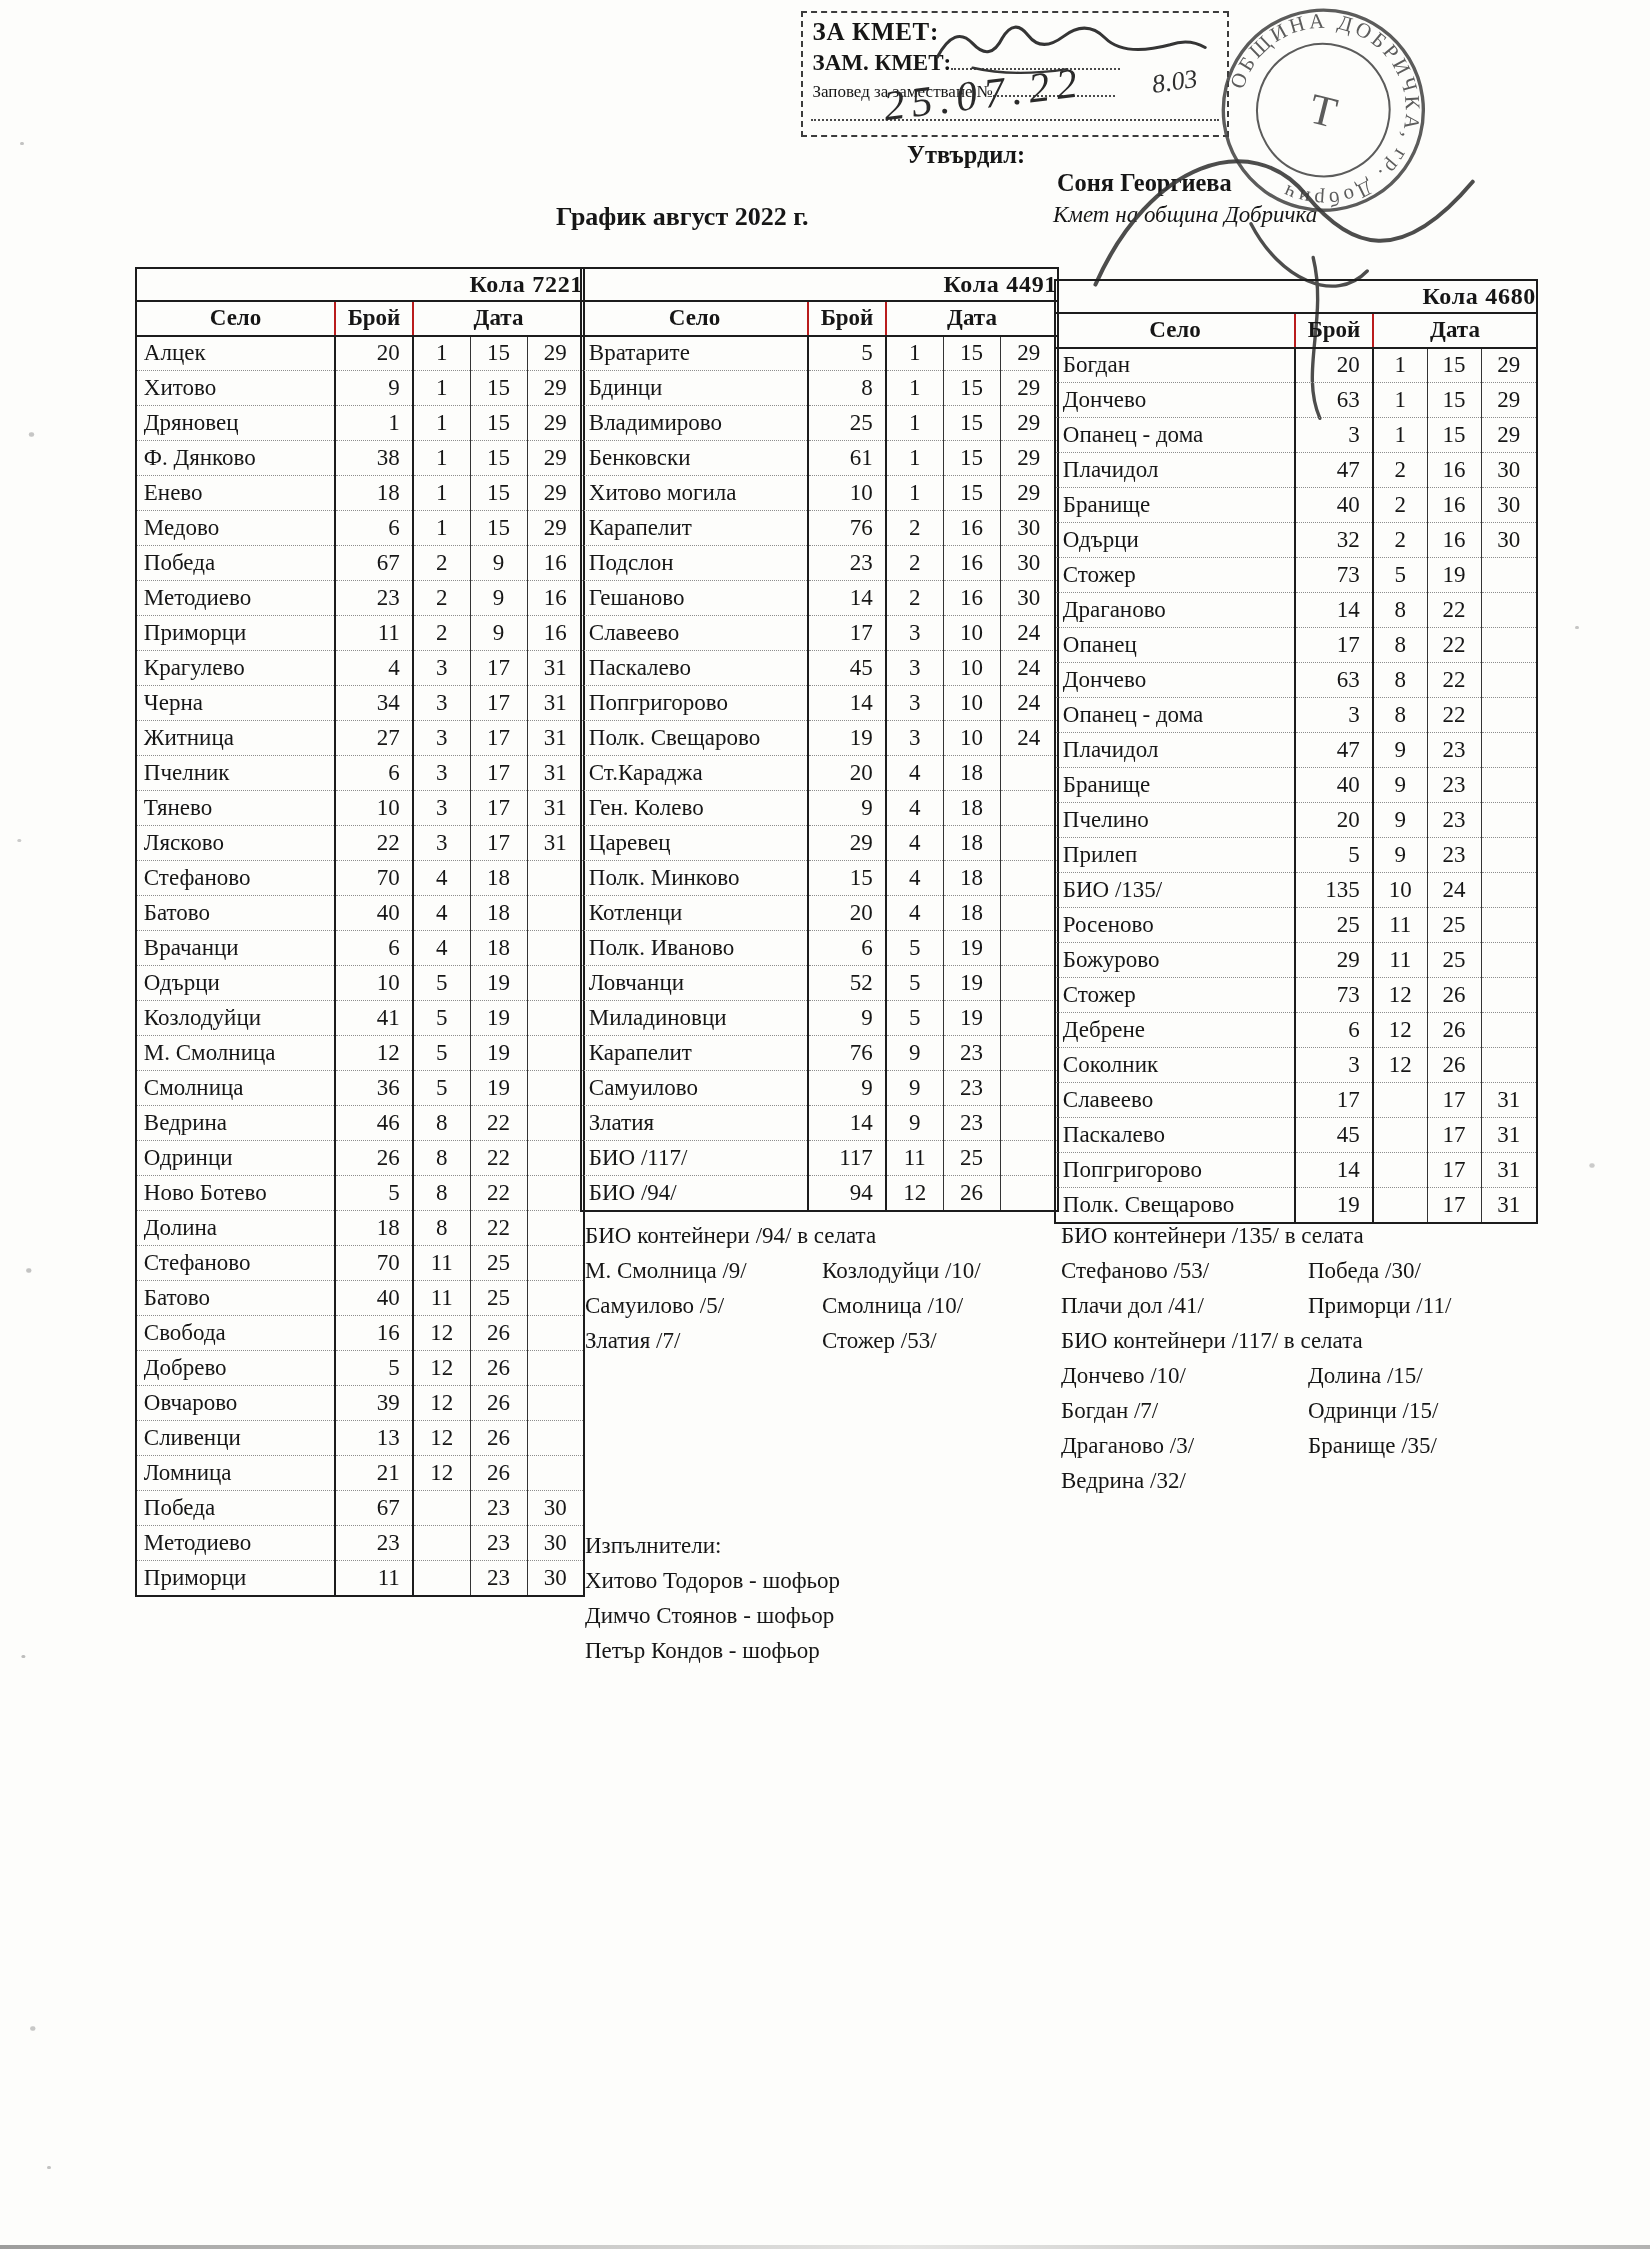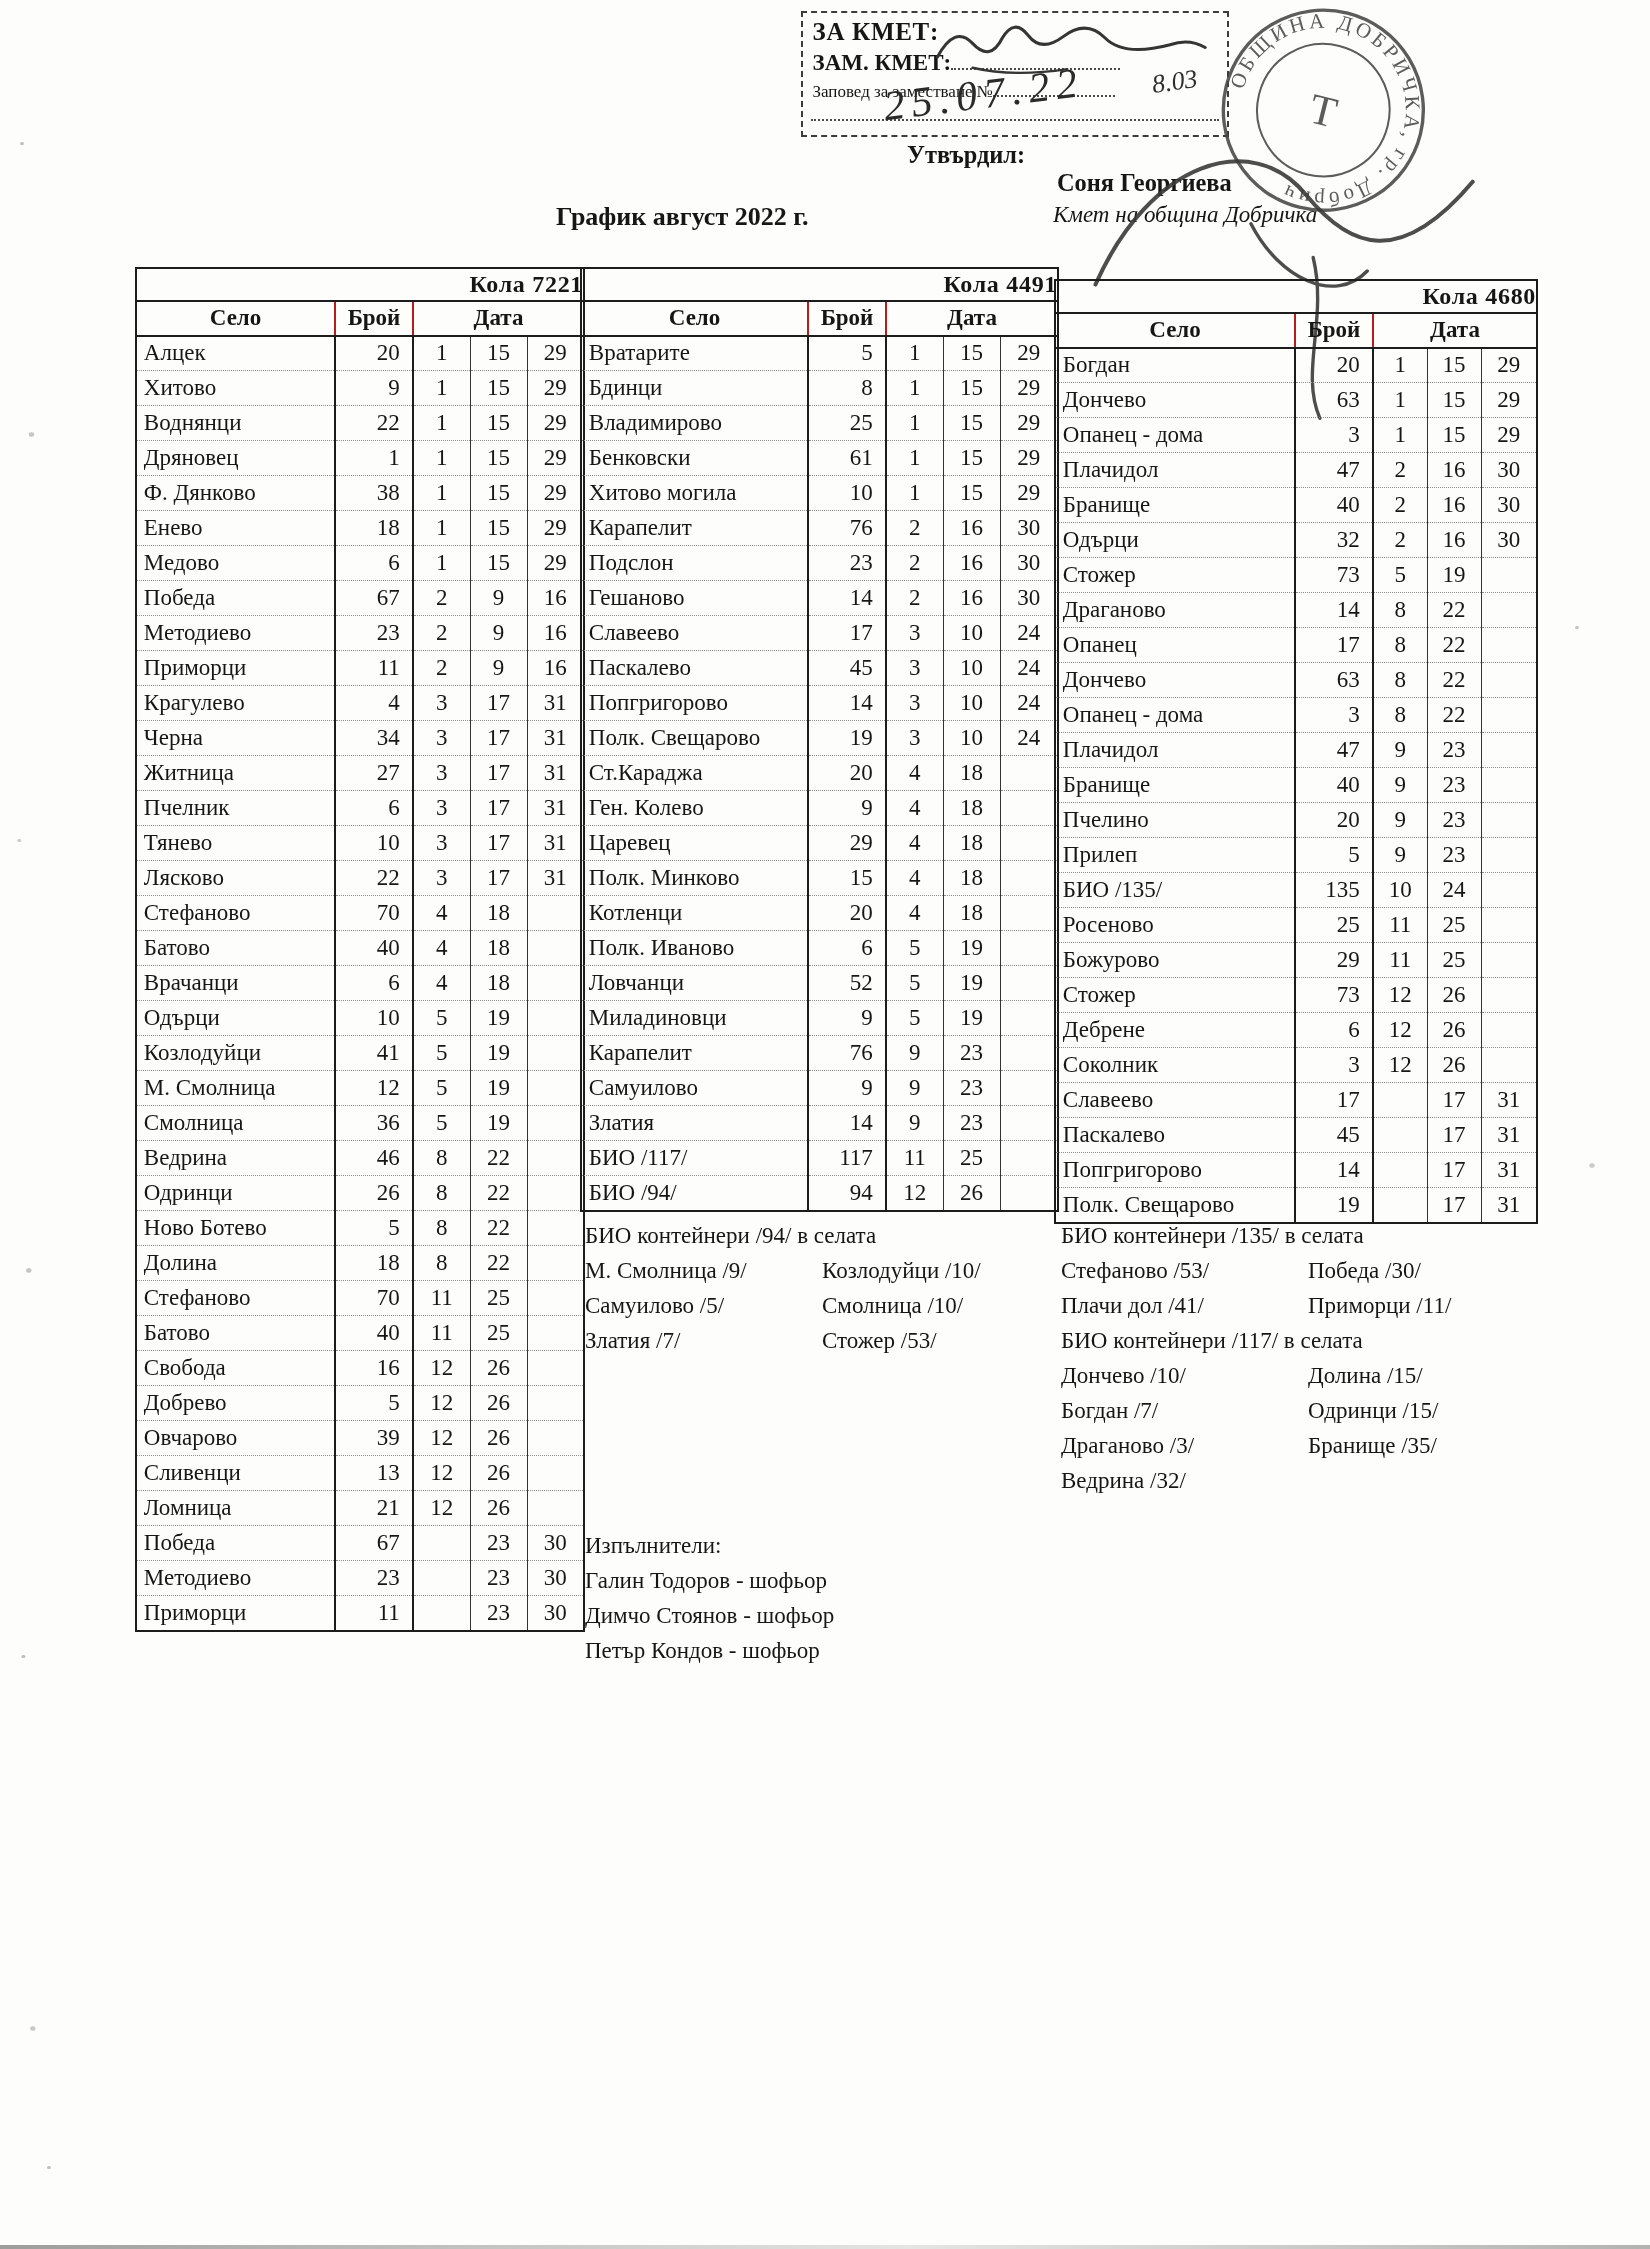--- a/index.html
+++ b/index.html
@@ -147,27 +147,20 @@
           <td class="date d3">29</td>
         </tr>
         <tr>
           <td class="village">Хитово</td>
           <td class="count">9</td>
           <td class="date d1">1</td>
           <td class="date d2">15</td>
           <td class="date d3">29</td>
         </tr>
         <tr>
-          <td class="village">Воднянци</td>
-          <td class="count">22</td>
-          <td class="date d1">1</td>
-          <td class="date d2">15</td>
-          <td class="date d3">29</td>
-        </tr>
-        <tr>
           <td class="village">Дряновец</td>
           <td class="count">1</td>
           <td class="date d1">1</td>
           <td class="date d2">15</td>
           <td class="date d3">29</td>
         </tr>
         <tr>
           <td class="village">Ф. Дянково</td>
           <td class="count">38</td>
           <td class="date d1">1</td>
@@ -800,21 +793,21 @@
     <div>
         <div class="note-row"><span>М. Смолница /9/</span><span>Козлодуйци /10/</span></div>
         <div class="note-row"><span>Самуилово /5/</span><span>Смолница /10/</span></div>
         <div class="note-row"><span>Златия /7/</span><span>Стожер /53/</span></div>
       </div>
   </div>
 
   <div class="note" style="left:585px; top:1528px;">
     <div class="note-title">Изпълнители:</div>
     <div>
-        <div class="exec-name">Галин Тодоров - шофьор</div>
+        <div class="exec-name">Хитово Тодоров - шофьор</div>
         <div class="exec-name">Димчо Стоянов - шофьор</div>
         <div class="exec-name">Петър Кондов - шофьор</div>
       </div>
   </div>
 
   <div class="note w365" style="left:1061px; top:1218px;">
     <div class="note-title">БИО контейнери /135/ в селата</div>
     <div>
         <div class="note-row"><span>Стефаново /53/</span><span>Победа /30/</span></div>
         <div class="note-row"><span>Плачи дол /41/</span><span>Приморци /11/</span></div>

